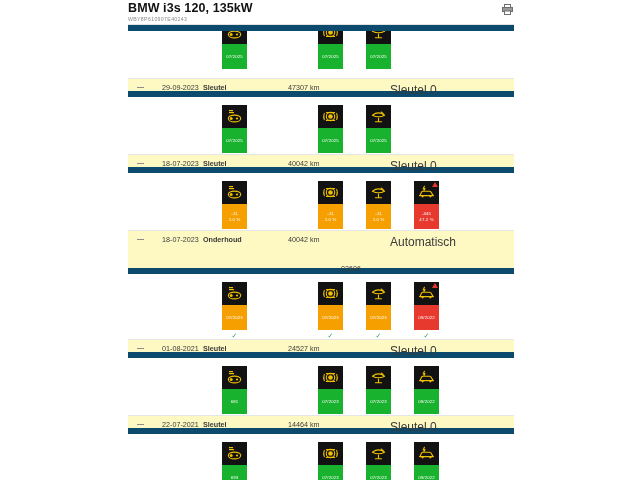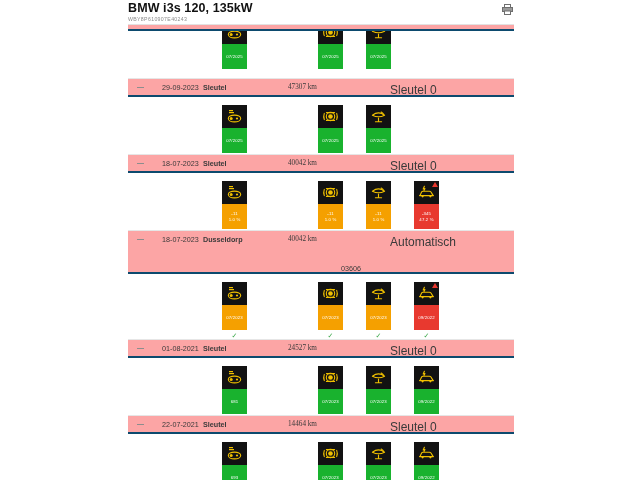--- a/index.html
+++ b/index.html
@@ -26,30 +26,30 @@
   }
   .print-btn svg{display:block;}
 
   
   .table-wrap{
     position:absolute;left:128px;top:24px;width:386px;height:456px;
     background:#fff;overflow:hidden;border-top:1px solid #e2e2e2;
   }
   .row{position:relative;width:386px;box-sizing:border-box;}
   .row-head{
-    height:19px;background:#fca5a5;border-bottom:2px solid #0c4a6e;
+    height:19px;background:#fef9c3;border-bottom:6px solid #0c4a6e;
     border-top:1px solid #e6e6e6;
   }
   .row-head.clipped{height:6px;overflow:hidden;border-top:none;}
   .dash{
     position:absolute;left:9px;top:8px;width:7px;height:1px;background:#8d8d8d;
   }
   .c-date{position:absolute;left:34px;top:4px;font-size:7.2px;color:#3a3a3a;white-space:nowrap;}
   .c-type{position:absolute;left:75px;top:4px;font-size:7.2px;color:#3a3a3a;white-space:nowrap;font-weight:bold;}
-  .c-km{position:absolute;left:160px;top:4px;font-size:7.2px;color:#3a3a3a;white-space:nowrap;font-family:Liberation Serif, serif;}
+  .c-km{position:absolute;left:160px;top:4px;font-size:7.2px;color:#3a3a3a;white-space:nowrap;}
   .c-code{position:absolute;left:213px;top:4px;font-size:7.2px;color:#3a3a3a;white-space:nowrap;margin-top:29px;}
   .c-src{position:absolute;left:262px;top:4px;font-size:12px;color:#3a3a3a;white-space:nowrap;}
 
   
   .row-head.tall{height:44px;}
   .c-code.multi{line-height:9.4px;white-space:pre-line;top:4px;}
 
   
   .tiles{position:relative;width:386px;height:57px;background:#fff;}
   .tiles.with-check{height:65px;}
@@ -266,21 +266,21 @@
             <div class="badge"></div>
             <div class="val">
               <span>-345</span>
               <span class="l2">47.2 %</span>
             </div>
           </div>
         </div>
         <div class="row row-head tall">
           <div class="dash"></div>
           <div class="c-date">18-07-2023</div>
-          <div class="c-type">Dusseldorp</div>
+          <div class="c-type">Onderhoud</div>
           <div class="c-km">40042 km</div>
           <div class="c-code multi">03606
 Dusseldorp
 Deventer B.V.,
 Epse</div>
           <div class="c-src">Automatisch</div>
         </div>
         <div class="tiles with-check">
           <div class="tile amber" style="left: 94px;">
             <div class="glyph">

